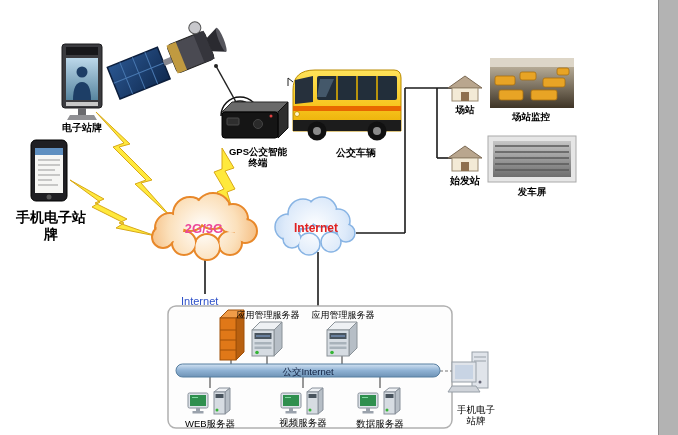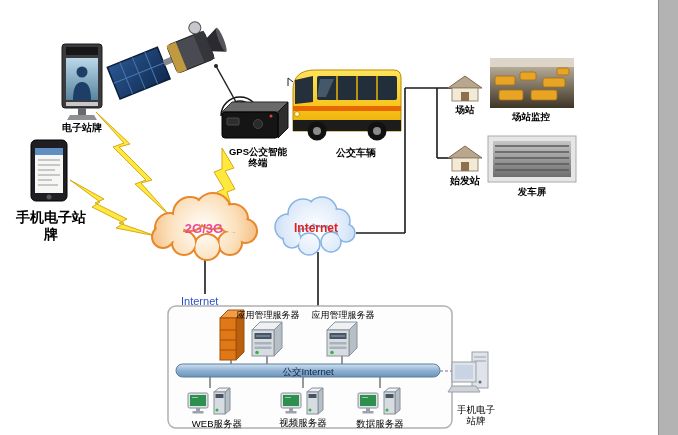--- a/index.html
+++ b/index.html
@@ -299,19 +299,19 @@
 <div class="lbl" style="left:451px;top:104px;width:28px;font-size:9.5px;">场站</div>
 <div class="lbl" style="left:503px;top:111px;width:56px;font-size:9.5px;">场站监控</div>
 <div class="lbl" style="left:447px;top:175px;width:36px;font-size:10px;">始发站</div>
 <div class="lbl" style="left:510px;top:186px;width:44px;font-size:9.5px;">发车屏</div>
 <div class="lbl" style="left:172px;top:221px;width:64px;font-size:13px;color:#ec4899;">2G/3G</div>
 <div class="lbl" style="left:284px;top:221px;width:64px;font-size:12px;color:#e02020;">Internet</div>
 <div class="lbl plain" style="left:181px;top:295px;width:56px;font-size:11px;color:#2d50c8;text-align:left;">Internet</div>
 <div class="lbl plain" style="left:234px;top:310px;width:68px;font-size:9px;">应用管理服务器</div>
 <div class="lbl plain" style="left:309px;top:310px;width:68px;font-size:9px;">应用管理服务器</div>
 <div class="lbl plain" style="left:258px;top:366px;width:100px;font-size:9.5px;color:#102040;text-align:center;">公交Internet</div>
-<div class="lbl plain" style="left:178px;top:418px;width:64px;font-size:9.5px;text-align:right;">WEB服务器</div>
+<div class="lbl plain" style="left:178px;top:418px;width:64px;font-size:9.5px;">WEB服务器</div>
 <div class="lbl plain" style="left:271px;top:418px;width:64px;font-size:9.5px;font-family:Liberation Mono, monospace;">视频服务器</div>
 <div class="lbl plain" style="left:348px;top:418px;width:64px;font-size:9.5px;">数据服务器</div>
 <div class="lbl plain" style="left:454px;top:404px;width:44px;font-size:9.5px;">手机电子站牌</div>
 
 <div class="page-edge"></div>
 </div>
 
 </body></html>

